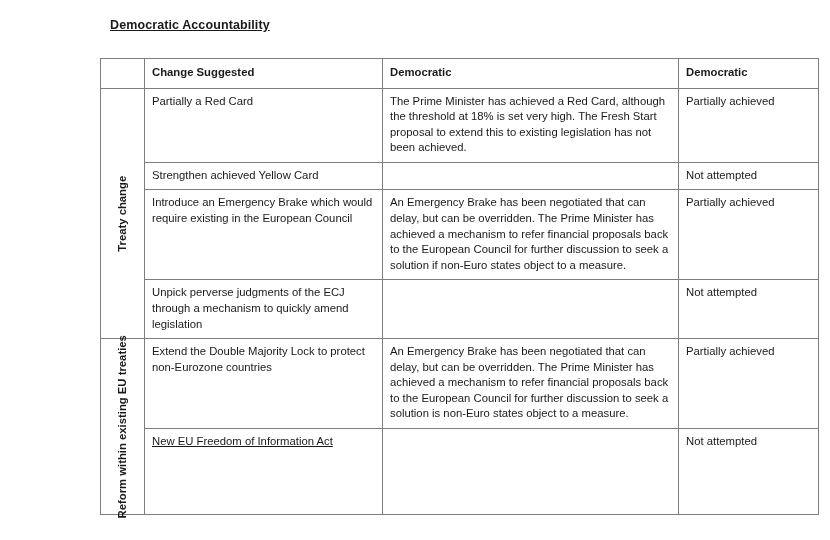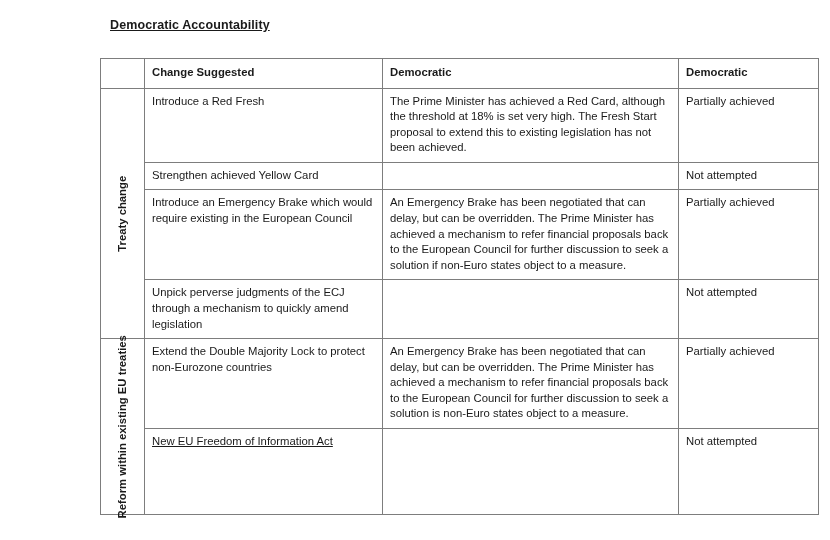--- a/index.html
+++ b/index.html
@@ -108,21 +108,21 @@
         </tr>
       </thead>
       <tbody>
 
         <tr>
           <td class="rot-cell" rowspan="4">
             <div class="rot-inner">
               <span class="rot-text">Treaty change</span>
             </div>
           </td>
-          <td>Introduce a Red Fresh</td>
+          <td>Partially a Red Card</td>
           <td>The Prime Minister has achieved a Red Card, although the threshold at 18% is set very high. The Fresh Start proposal to extend this to existing legislation has not been achieved.</td>
           <td>Partially achieved</td>
         </tr>
         <tr>
           <td>Strengthen achieved Yellow Card</td>
           <td class="empty-cell"></td>
           <td>Not attempted</td>
         </tr>
         <tr>
           <td>Introduce an Emergency Brake which would require existing in the European Council</td>

